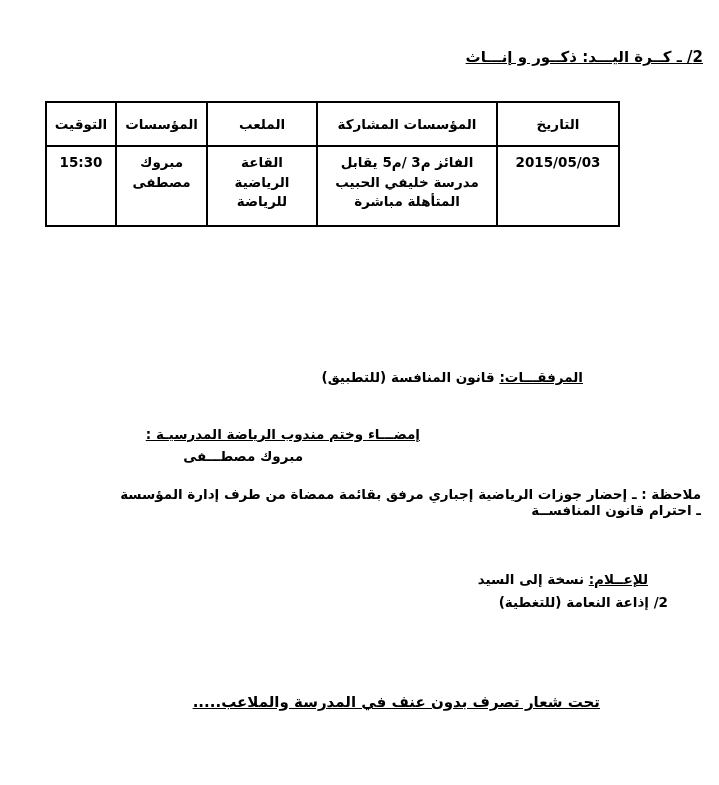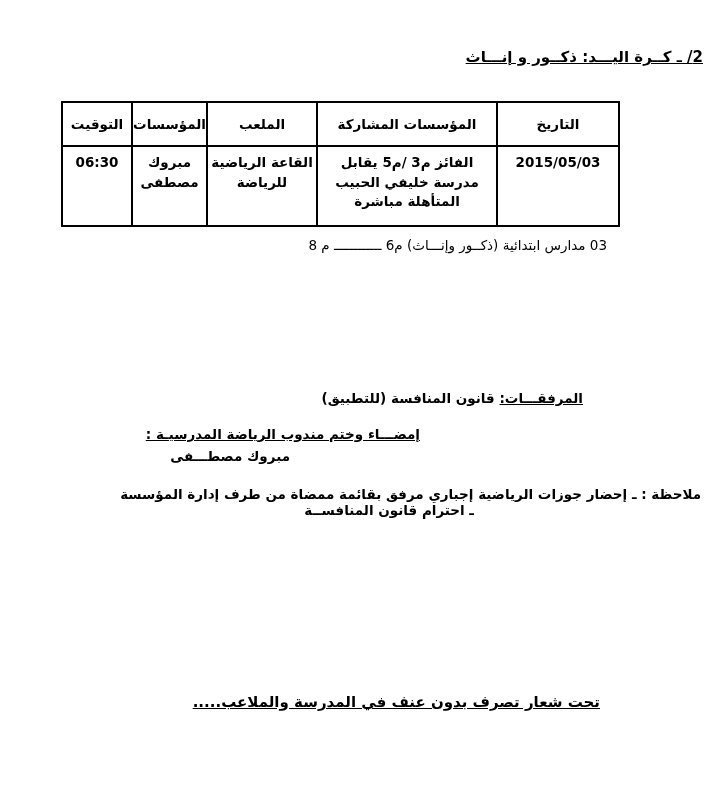--- a/index.html
+++ b/index.html
@@ -5,30 +5,30 @@
   html,body{margin:0;padding:0;background:#ffffff;}
   body{width:719px;height:785px;position:relative;overflow:hidden;
        font-family:"DejaVu Sans",sans-serif;color:#000;}
   .abs{position:absolute;white-space:nowrap;}
   .b{font-weight:bold;}
   .u{text-decoration:underline;}
   .fs15{font-size:15px;}
   .fs13{font-size:13.5px;}
   
   table.sched{border-collapse:collapse;table-layout:fixed;}
-  table.sched th,table.sched td{border:2px solid #000;padding:2px 0;
+  table.sched th,table.sched td{border:2px solid #000;padding:2px 8px;
        font-size:13.5px;font-weight:bold;text-align:center;}
   table.sched th{height:38px;vertical-align:middle;}
   table.sched td{height:70px;vertical-align:top;padding-top:6px;line-height:1.45;}
   .c-date{width:122px;} .c-inst{width:180px;} .c-venue{width:110px;}
   .c-sup{width:75px;} .c-time{width:70px;}
   td .wrap{white-space:normal;}
   .schools{line-height:23px;font-weight:normal;}
   .indent2{padding-right:73px;}
-  .line2note{margin-right:227px;}
+  .line2note{}
   .infoblock{line-height:22.5px;}
 </style>
 </head>
 <body>
 
 <div class="abs b u fs15" style="top:48px;right:16px;">2/ ـ كــرة اليـــد: ذكــور و إنـــاث</div>
 
 <div class="abs" style="top:101px;right:99px;">
   <table class="sched" dir="rtl">
     <colgroup>
@@ -52,38 +52,41 @@
         <td>2015/05/03</td>
         <td>
           <div class="wrap">الفائز م3 /م5 يقابل مدرسة خليفي الحبيب المتأهلة مباشرة</div>
         </td>
         <td>
           <div class="wrap">القاعة الرياضية للرياضة</div>
         </td>
         <td>
           <div class="wrap">مبروك مصطفى</div>
         </td>
-        <td>06:30</td>
+        <td>15:30</td>
       </tr>
     </tbody>
   </table>
 </div>
 
 <div class="abs fs13 schools" style="top:234px;right:39px;">
-  <div class="indent2">03 مدارس ابتدائية (ذكــور وإنـــاث)  م6 ــــــــــــ م 8</div>
 </div>
 
-<div class="abs b fs13" style="top:390px;right:136px;">
+<div class="abs b fs13" style="top:369px;right:136px;">
   <span class="u">المرفقـــات:</span><span> قانون المنافسة (للتطبيق)</span>
 </div>
 
 <div class="abs b fs13 u" style="top:426px;right:299px;">إمضـــاء وختم مندوب الرياضة المدرسيـة :</div>
-<div class="abs b fs13" style="top:448px;right:429px;">مبروك مصطـــفى</div>
+<div class="abs b fs13" style="top:448px;right:416px;">مبروك مصطـــفى</div>
 
 <div class="abs b fs13" style="top:486px;right:18px;">
   <div>ملاحظة : ـ إحضار جوزات الرياضية إجباري مرفق بقائمة ممضاة من طرف إدارة المؤسسة</div>
   <div class="line2note">ـ   احترام قانون المنافســة</div>
 </div>
 
 <div class="abs b fs13 infoblock" style="top:568px;right:71px;">
+  <div>
+    <span class="u">للإعــلام:</span><span> نسخة إلى السيد</span>
+  </div>
+  <div style="margin-right:-20px;">2/ إذاعة النعامة (للتغطية)</div>
 </div>
 
 <div class="abs b u fs15" style="top:693px;right:119px;text-decoration:underline;">تحت شعار تصرف بدون عنف في المدرسة والملاعب.....</div>
 
 </body></html>

